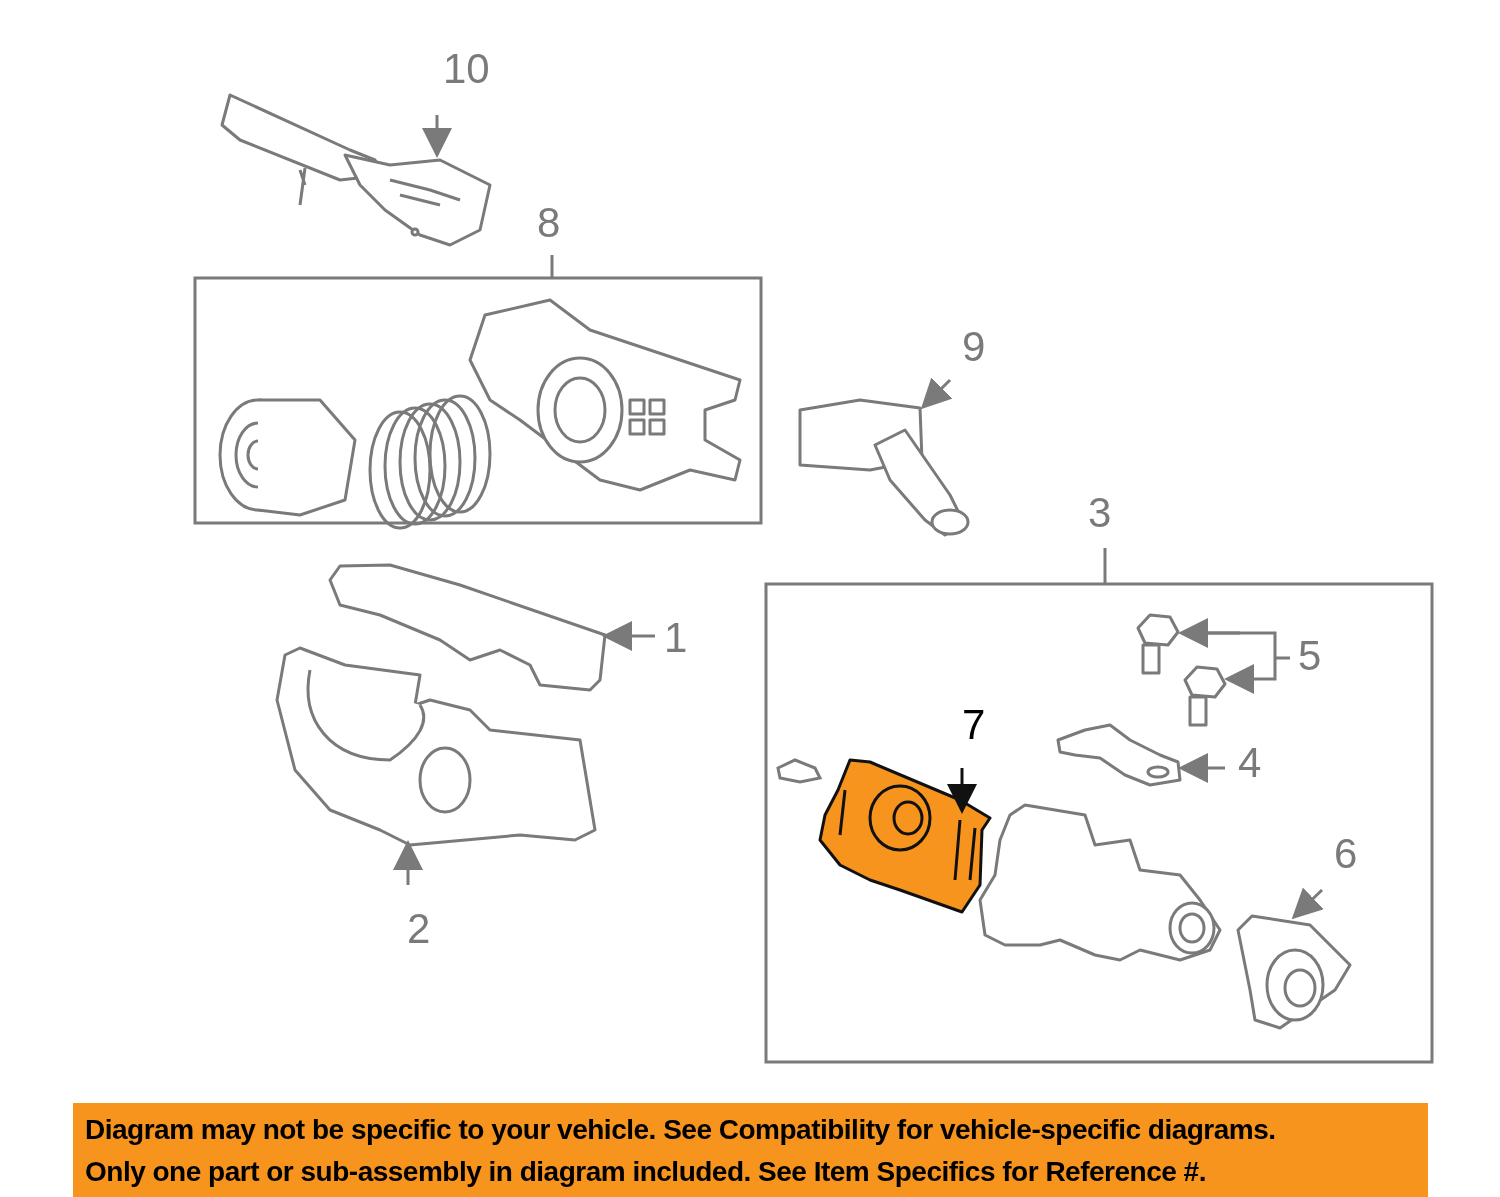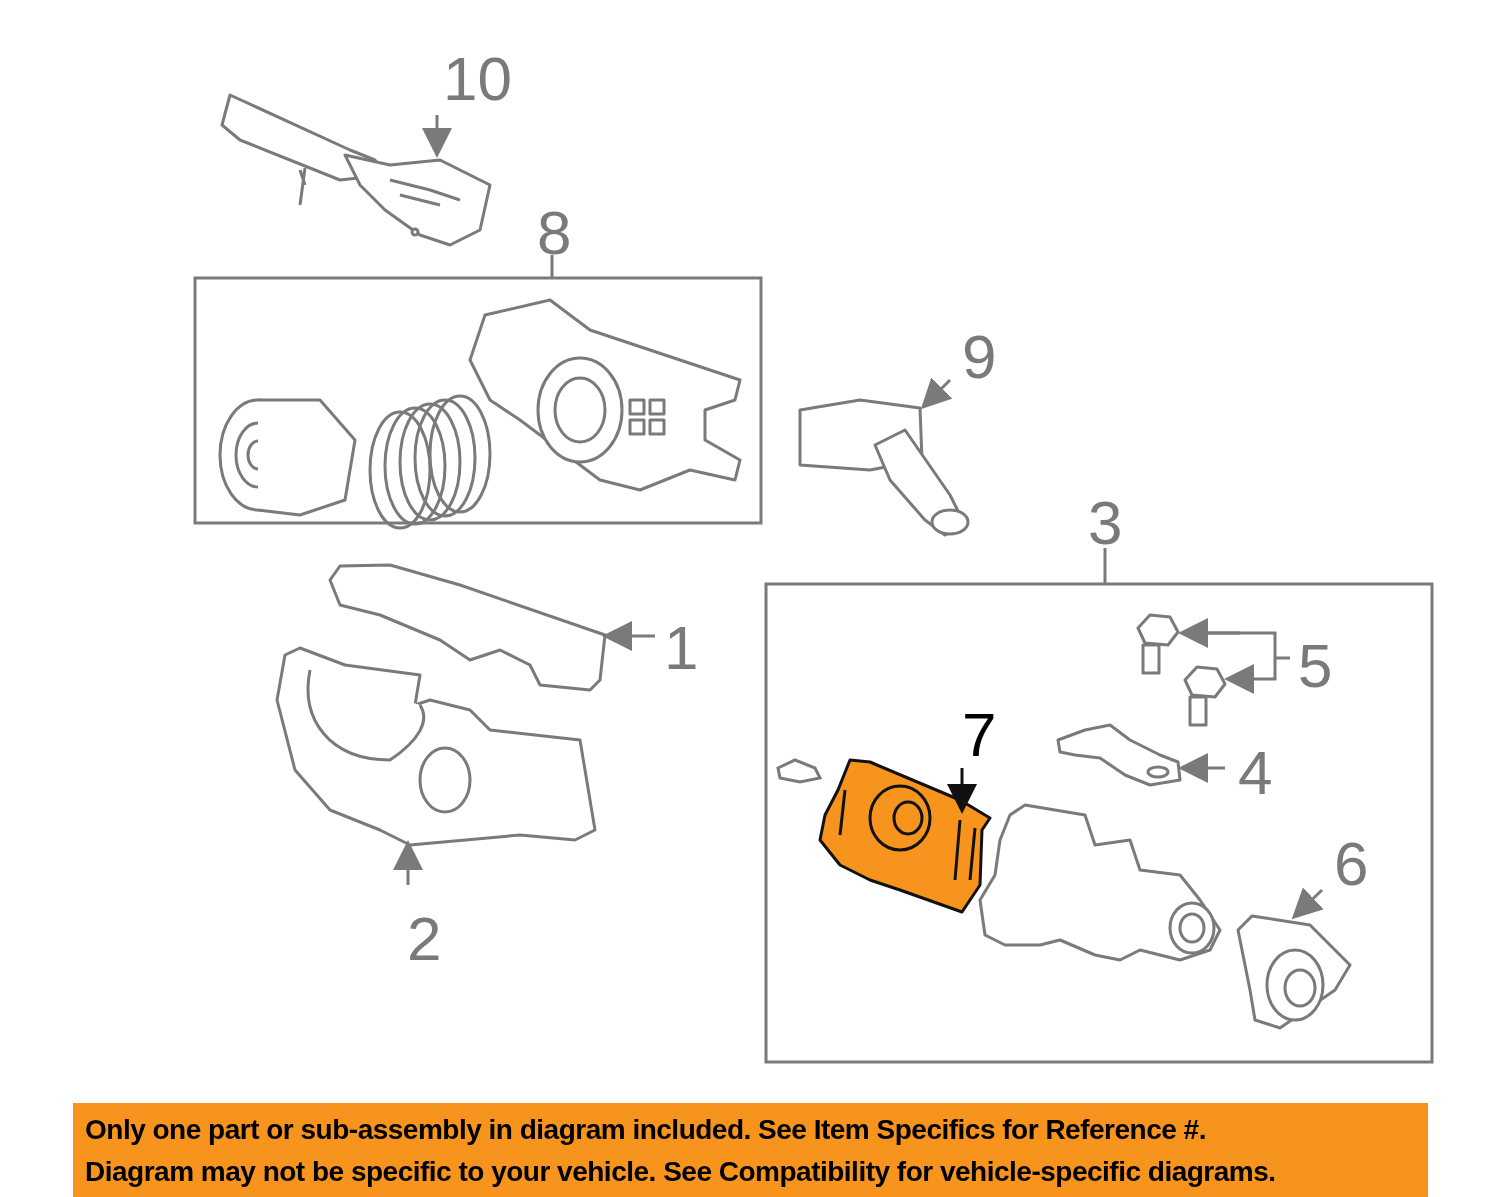--- a/index.html
+++ b/index.html
@@ -1,18 +1,18 @@
 <!DOCTYPE html>
 <html><head>
 <meta charset="utf-8">
 <style>
   html, body { margin: 0; padding: 0; background: #ffffff; }
   body { width: 1500px; height: 1197px; position: relative; overflow: hidden; font-family: "Liberation Sans", sans-serif; }
   .diagram { position: absolute; left: 0; top: 0; width: 1500px; height: 1100px; }
-  .callout { position: absolute; color: #7a7a7a; font-family: "Liberation Sans", sans-serif; font-size: 62px; line-height: 1; }
+  .callout { position: absolute; color: #7a7a7a; font-family: "Liberation Sans", sans-serif; font-size: 42px; line-height: 1; }
   .callout.highlight { color: #000000; }
   .banner {
     position: absolute; left: 73px; top: 1103px; width: 1355px; height: 94px;
     background: #f7941d; box-sizing: border-box; padding: 6px 0 0 12px;
   }
   .banner .line { font-family: "Liberation Sans", sans-serif; font-weight: bold; font-size: 28px; color: #000; line-height: 42px; letter-spacing: -0.5px; white-space: nowrap; }
 </style>
 </head>
 <body>
 
@@ -123,15 +123,15 @@
   <div class="callout" style="left:1088px; top:492px;">3</div>
   <div class="callout" style="left:664px; top:617px;">1</div>
   <div class="callout" style="left:1298px; top:635px;">5</div>
   <div class="callout highlight" style="left:962px; top:704px;">7</div>
   <div class="callout" style="left:1238px; top:742px;">4</div>
   <div class="callout" style="left:1334px; top:833px;">6</div>
   <div class="callout" style="left:407px; top:908px;">2</div>
 </div>
 
 <div class="banner">
+  <div class="line">Diagram may not be specific to your vehicle. See Compatibility for vehicle-specific diagrams.</div>
   <div class="line">Only one part or sub-assembly in diagram included. See Item Specifics for Reference #.</div>
-  <div class="line">Diagram may not be specific to your vehicle. See Compatibility for vehicle-specific diagrams.</div>
 </div>
 
 </body></html>

